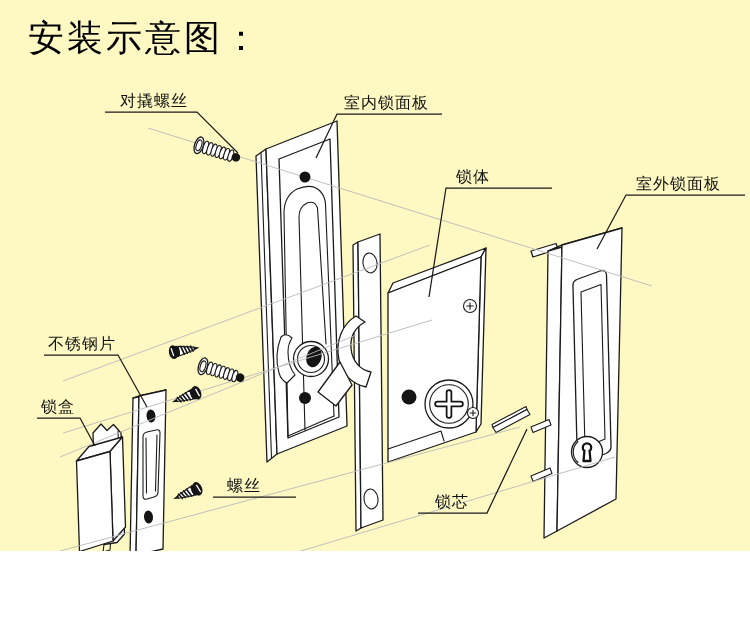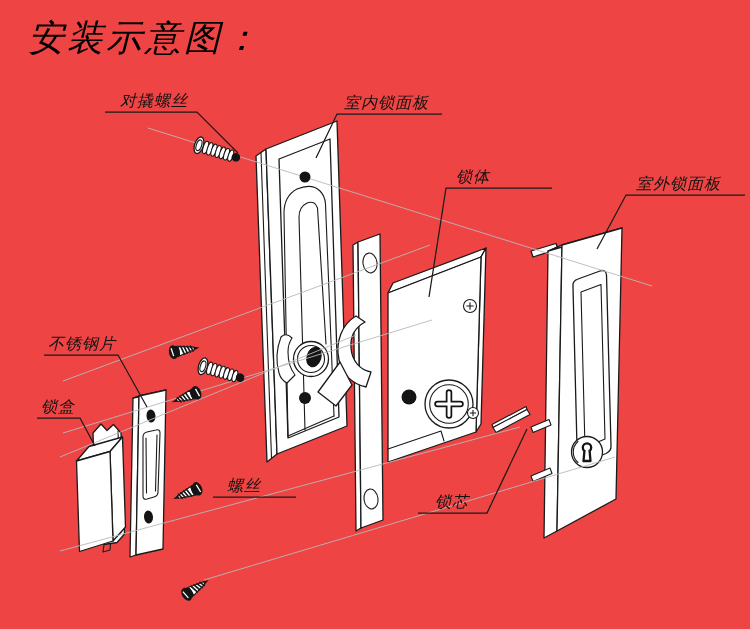--- a/index.html
+++ b/index.html
@@ -1,17 +1,17 @@
 <!DOCTYPE html>
 <html><head>
 <meta charset="utf-8">
 <style>
   html,body{margin:0;padding:0;background:#fff;}
-  .stage{position:relative;width:750px;height:629px;background:#ef4444;overflow:hidden;
-         font-family:"Liberation Sans",sans-serif;font-style:italic;}
+  .stage{position:relative;width:750px;height:551px;background:#fef9c3;overflow:hidden;
+         font-family:"Liberation Sans",sans-serif;}
   .title{position:absolute;left:28px;top:14px;font-size:36px;font-weight:500;color:#000;
          letter-spacing:3px;white-space:nowrap;}
   svg{position:absolute;left:0;top:0;}
   .ln{stroke:#1a1a1a;stroke-width:1.3;fill:none;stroke-linejoin:round;stroke-linecap:round;}
   .f{fill:#ffffff;}
   .thin{stroke-width:1.1;}
   .blk{fill:#141414;stroke:none;}
   .guide{stroke:#b9b9b9;stroke-width:0.9;fill:none;}
   .leader{stroke:#1a1a1a;stroke-width:1.25;fill:none;}
   .lbl{fill:#111;font-size:16px;letter-spacing:1px;}

